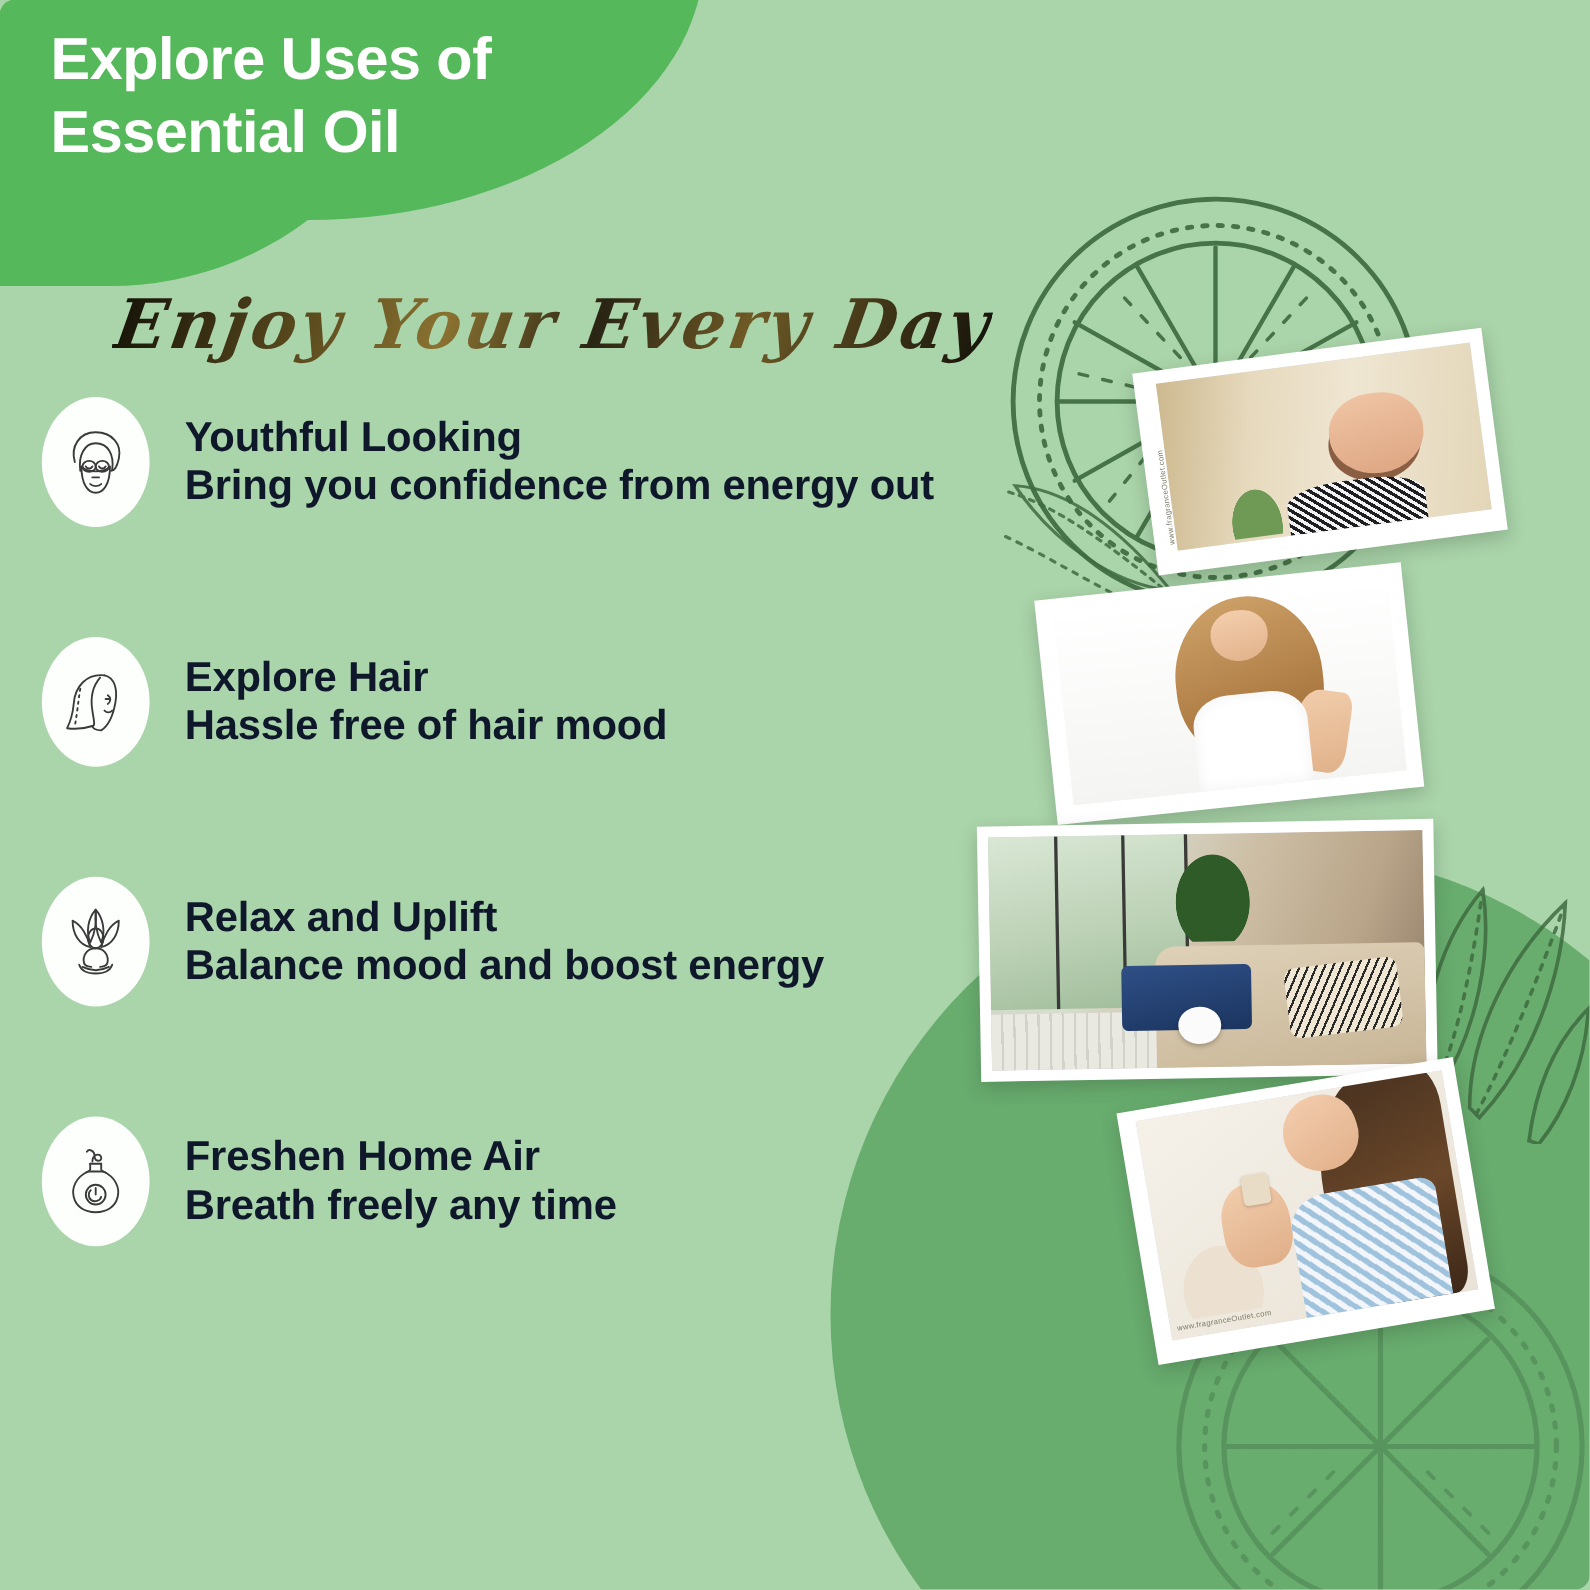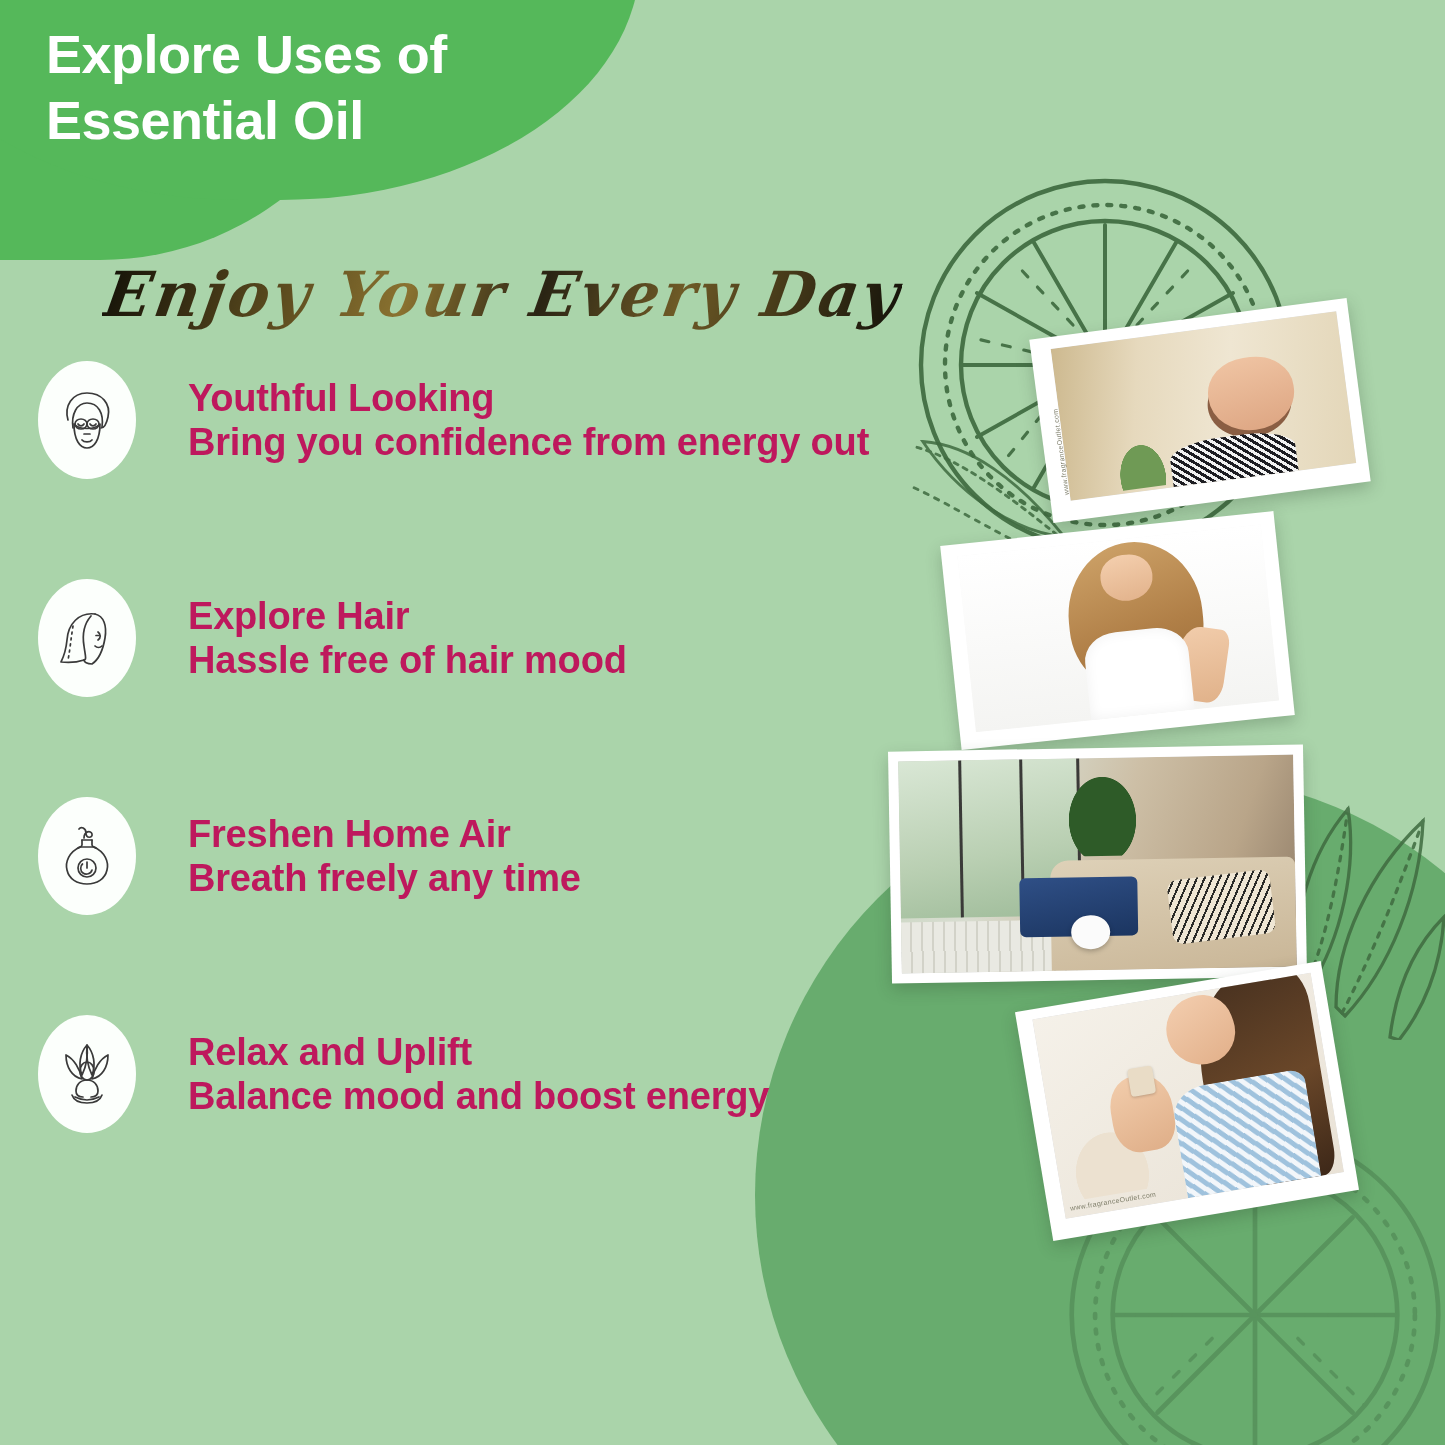--- a/index.html
+++ b/index.html
@@ -7,20 +7,21 @@
     width:1445px;height:1445px;
     font-family:"Liberation Sans", sans-serif;
     background:#AAD4AA;
     overflow:hidden;
   }
   #poster{
     position:relative;
     width:1445px;height:1445px;
     background:#AAD4AA;
     overflow:hidden;
+    border-radius:13px;
   }
 
   
   .bg-circle-bottom{
     position:absolute;
     right:-150px;bottom:-170px;
     width:840px;height:840px;
     border-radius:50%;
     background:#68AC6E;
   }
@@ -88,22 +89,22 @@
   .icon-badge{
     flex:0 0 auto;
     width:98px;height:118px;
     margin-left:38px;
     border-radius:50%;
     background:#FCFFFC;
     display:flex;align-items:center;justify-content:center;
   }
   .icon-badge svg{display:block;}
   .feature-text{
-    margin-left:52px;
-    color:#be185d;
+    margin-left:32px;
+    color:#0f172a;
     line-height:1.16;
   }
   .feature-title{
     font-size:38px;
     font-weight:bold;
     letter-spacing:-0.2px;
     white-space:nowrap;
   }
   .feature-sub{
     font-size:38px;
@@ -419,61 +420,61 @@
         </svg>
       </div>
       <div class="feature-text">
         <div class="feature-title">Explore Hair</div>
         <div class="feature-sub">Hassle free of hair mood</div>
       </div>
     </div>
 
     <div class="feature">
       <div class="icon-badge">
-        <svg width="72" height="72" viewBox="0 0 72 72">
-          <g fill="none" stroke="#3A3A3A" stroke-width="1.7" stroke-linecap="round" stroke-linejoin="round">
-            <path d="M33 18 C33 11 40 10 41 14 C42 18 35 19 35 13 C35 8 30 6 28 9"></path>
-            <path d="M31 20 L31 25 C31 27 29 27 27 28"></path>
-            <path d="M41 20 L41 25 C41 27 43 27 45 28"></path>
-            <path d="M31 20 L41 20"></path>
-            <path d="M29 27 C18 32 14 42 16 50 C18 59 26 64 36 64 C46 64 54 59 56 50 C58 42 54 32 43 27 Z"></path>
-            <circle cx="36" cy="48" r="9"></circle>
-            <path d="M36 42 L36 48"></path>
-            <path d="M31.5 44 C29 46 29 51 32 53 C35 55 40 54 41 50"></path>
-          </g>
-        </svg>
-      </div>
-      <div class="feature-text">
-        <div class="feature-title">Freshen Home Air</div>
-        <div class="feature-sub">Breath freely any time</div>
-      </div>
-    </div>
-
-    <div class="feature">
-      <div class="icon-badge">
         <svg width="74" height="74" viewBox="0 0 74 74">
           <g fill="none" stroke="#3A3A3A" stroke-width="1.7" stroke-linecap="round" stroke-linejoin="round">
             <path d="M37 8 C30 16 28 28 32 38 C36 30 38 18 37 8 Z"></path>
             <path d="M37 8 C44 16 46 28 42 38 C38 30 36 18 37 8 Z"></path>
             <path d="M16 18 C16 30 22 40 32 42 C30 32 24 22 16 18 Z"></path>
             <path d="M58 18 C58 30 52 40 42 42 C44 32 50 22 58 18 Z"></path>
             <ellipse cx="37" cy="34" rx="7" ry="9"></ellipse>
             <path d="M37 43 C30 43 26 48 26 54 C26 58 29 60 33 60"></path>
             <path d="M37 43 C44 43 48 48 48 54 C48 58 45 60 41 60"></path>
             <path d="M22 58 C24 64 30 66 37 66 C44 66 50 64 52 58"></path>
             <path d="M25 60 C29 62 34 63 37 63 C40 63 45 62 49 60"></path>
           </g>
         </svg>
       </div>
       <div class="feature-text">
         <div class="feature-title">Relax and Uplift</div>
         <div class="feature-sub">Balance mood and boost energy</div>
       </div>
     </div>
 
+    <div class="feature">
+      <div class="icon-badge">
+        <svg width="72" height="72" viewBox="0 0 72 72">
+          <g fill="none" stroke="#3A3A3A" stroke-width="1.7" stroke-linecap="round" stroke-linejoin="round">
+            <path d="M33 18 C33 11 40 10 41 14 C42 18 35 19 35 13 C35 8 30 6 28 9"></path>
+            <path d="M31 20 L31 25 C31 27 29 27 27 28"></path>
+            <path d="M41 20 L41 25 C41 27 43 27 45 28"></path>
+            <path d="M31 20 L41 20"></path>
+            <path d="M29 27 C18 32 14 42 16 50 C18 59 26 64 36 64 C46 64 54 59 56 50 C58 42 54 32 43 27 Z"></path>
+            <circle cx="36" cy="48" r="9"></circle>
+            <path d="M36 42 L36 48"></path>
+            <path d="M31.5 44 C29 46 29 51 32 53 C35 55 40 54 41 50"></path>
+          </g>
+        </svg>
+      </div>
+      <div class="feature-text">
+        <div class="feature-title">Freshen Home Air</div>
+        <div class="feature-sub">Breath freely any time</div>
+      </div>
+    </div>
+
   </div>
 
   <div class="photo photo1">
     <div class="inner">
       <div class="p1bg"></div>
       <div class="p1plant"></div>
       <div class="p1hair"></div>
       <div class="p1face"></div>
       <div class="p1body"></div>
     </div>

